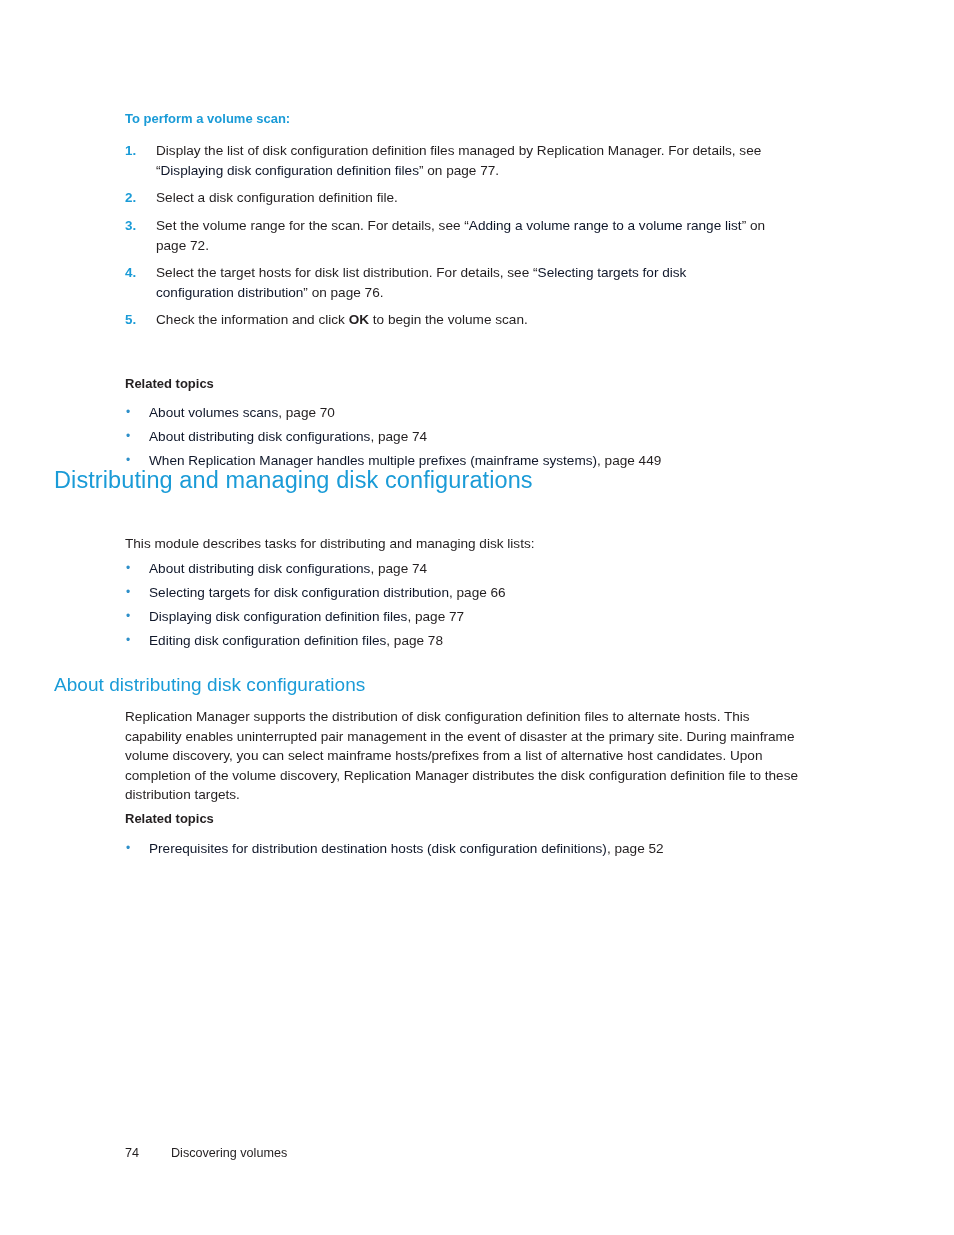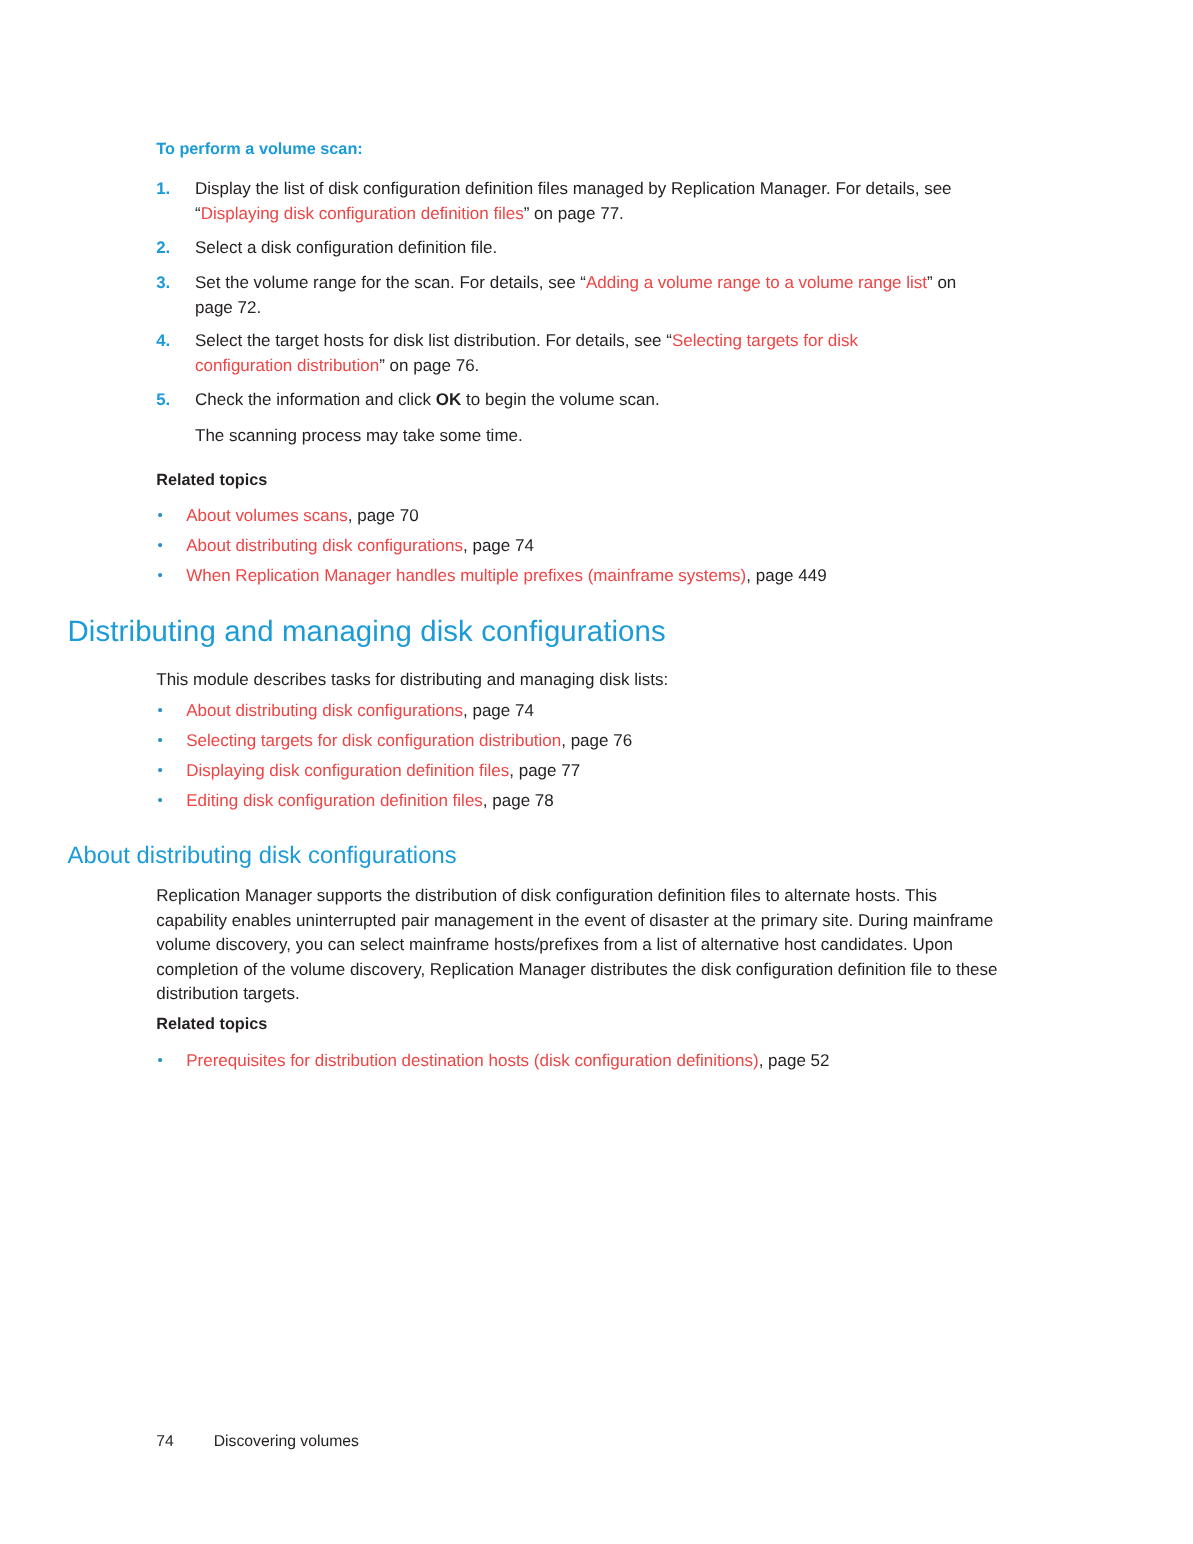--- a/index.html
+++ b/index.html
@@ -107,21 +107,21 @@
     color: #2d8fc9;
     font-size: 12px;
   }
   .bullet-item .content {
     display: block;
     margin-left: 23px;
     color: #231f20;
   }
 
   a.xref, .xref {
-    color: #ef4444;
+    color: #0f172a;
     text-decoration: none;
     margin-top: 40px;
   }
   .bold {
     font-weight: bold;
     color: #231f20;
     margin-top: 43px;
   }
 
   
@@ -172,48 +172,47 @@
   <div class="num-item" style="top:263px; left:125px; width:625px;">
     <span class="marker">4.</span>
     <span class="content"><span>Select the target hosts for disk list distribution. For details, see “</span><span class="xref">Selecting targets for disk configuration distribution</span><span>” on page 76.</span></span>
   </div>
 
   <div class="num-item" style="top:310px; left:125px; width:680px;">
     <span class="marker">5.</span>
     <span class="content"><span>Check the information and click </span><span class="bold">OK</span><span> to begin the volume scan.</span></span>
   </div>
 
-  <div class="body-block" style="top:339px; left:156px; width:640px;">The scanning process may take some time.</div>
 
   <div class="h3-dark" style="top:377px;">Related topics</div>
 
   <div class="bullet-item" style="top:403px; left:126px; width:700px;">
     <span class="dot">•</span>
     <span class="content"><span class="xref">About volumes scans</span><span>, page 70</span></span>
   </div>
   <div class="bullet-item" style="top:427px; left:126px; width:700px;">
     <span class="dot">•</span>
     <span class="content"><span class="xref">About distributing disk configurations</span><span>, page 74</span></span>
   </div>
   <div class="bullet-item" style="top:451px; left:126px; width:760px;">
     <span class="dot">•</span>
     <span class="content"><span class="xref">When Replication Manager handles multiple prefixes (mainframe systems)</span><span>, page 449</span></span>
   </div>
 
-  <div class="h1" style="top:493px;text-align:right;">Distributing and managing disk configurations</div>
+  <div class="h1" style="top:468px;text-align:right;">Distributing and managing disk configurations</div>
 
   <div class="body-block" style="top:534px; left:125px; width:700px;">This module describes tasks for distributing and managing disk lists:</div>
 
   <div class="bullet-item" style="top:559px; left:126px; width:700px;">
     <span class="dot">•</span>
     <span class="content"><span class="xref">About distributing disk configurations</span><span>, page 74</span></span>
   </div>
   <div class="bullet-item" style="top:583px; left:126px; width:700px;">
     <span class="dot">•</span>
-    <span class="content"><span class="xref">Selecting targets for disk configuration distribution</span><span>, page 76</span></span>
+    <span class="content"><span class="xref">Selecting targets for disk configuration distribution</span><span>, page 66</span></span>
   </div>
   <div class="bullet-item" style="top:607px; left:126px; width:700px;">
     <span class="dot">•</span>
     <span class="content"><span class="xref">Displaying disk configuration definition files</span><span>, page 77</span></span>
   </div>
   <div class="bullet-item" style="top:631px; left:126px; width:700px;">
     <span class="dot">•</span>
     <span class="content"><span class="xref">Editing disk configuration definition files</span><span>, page 78</span></span>
   </div>
 

